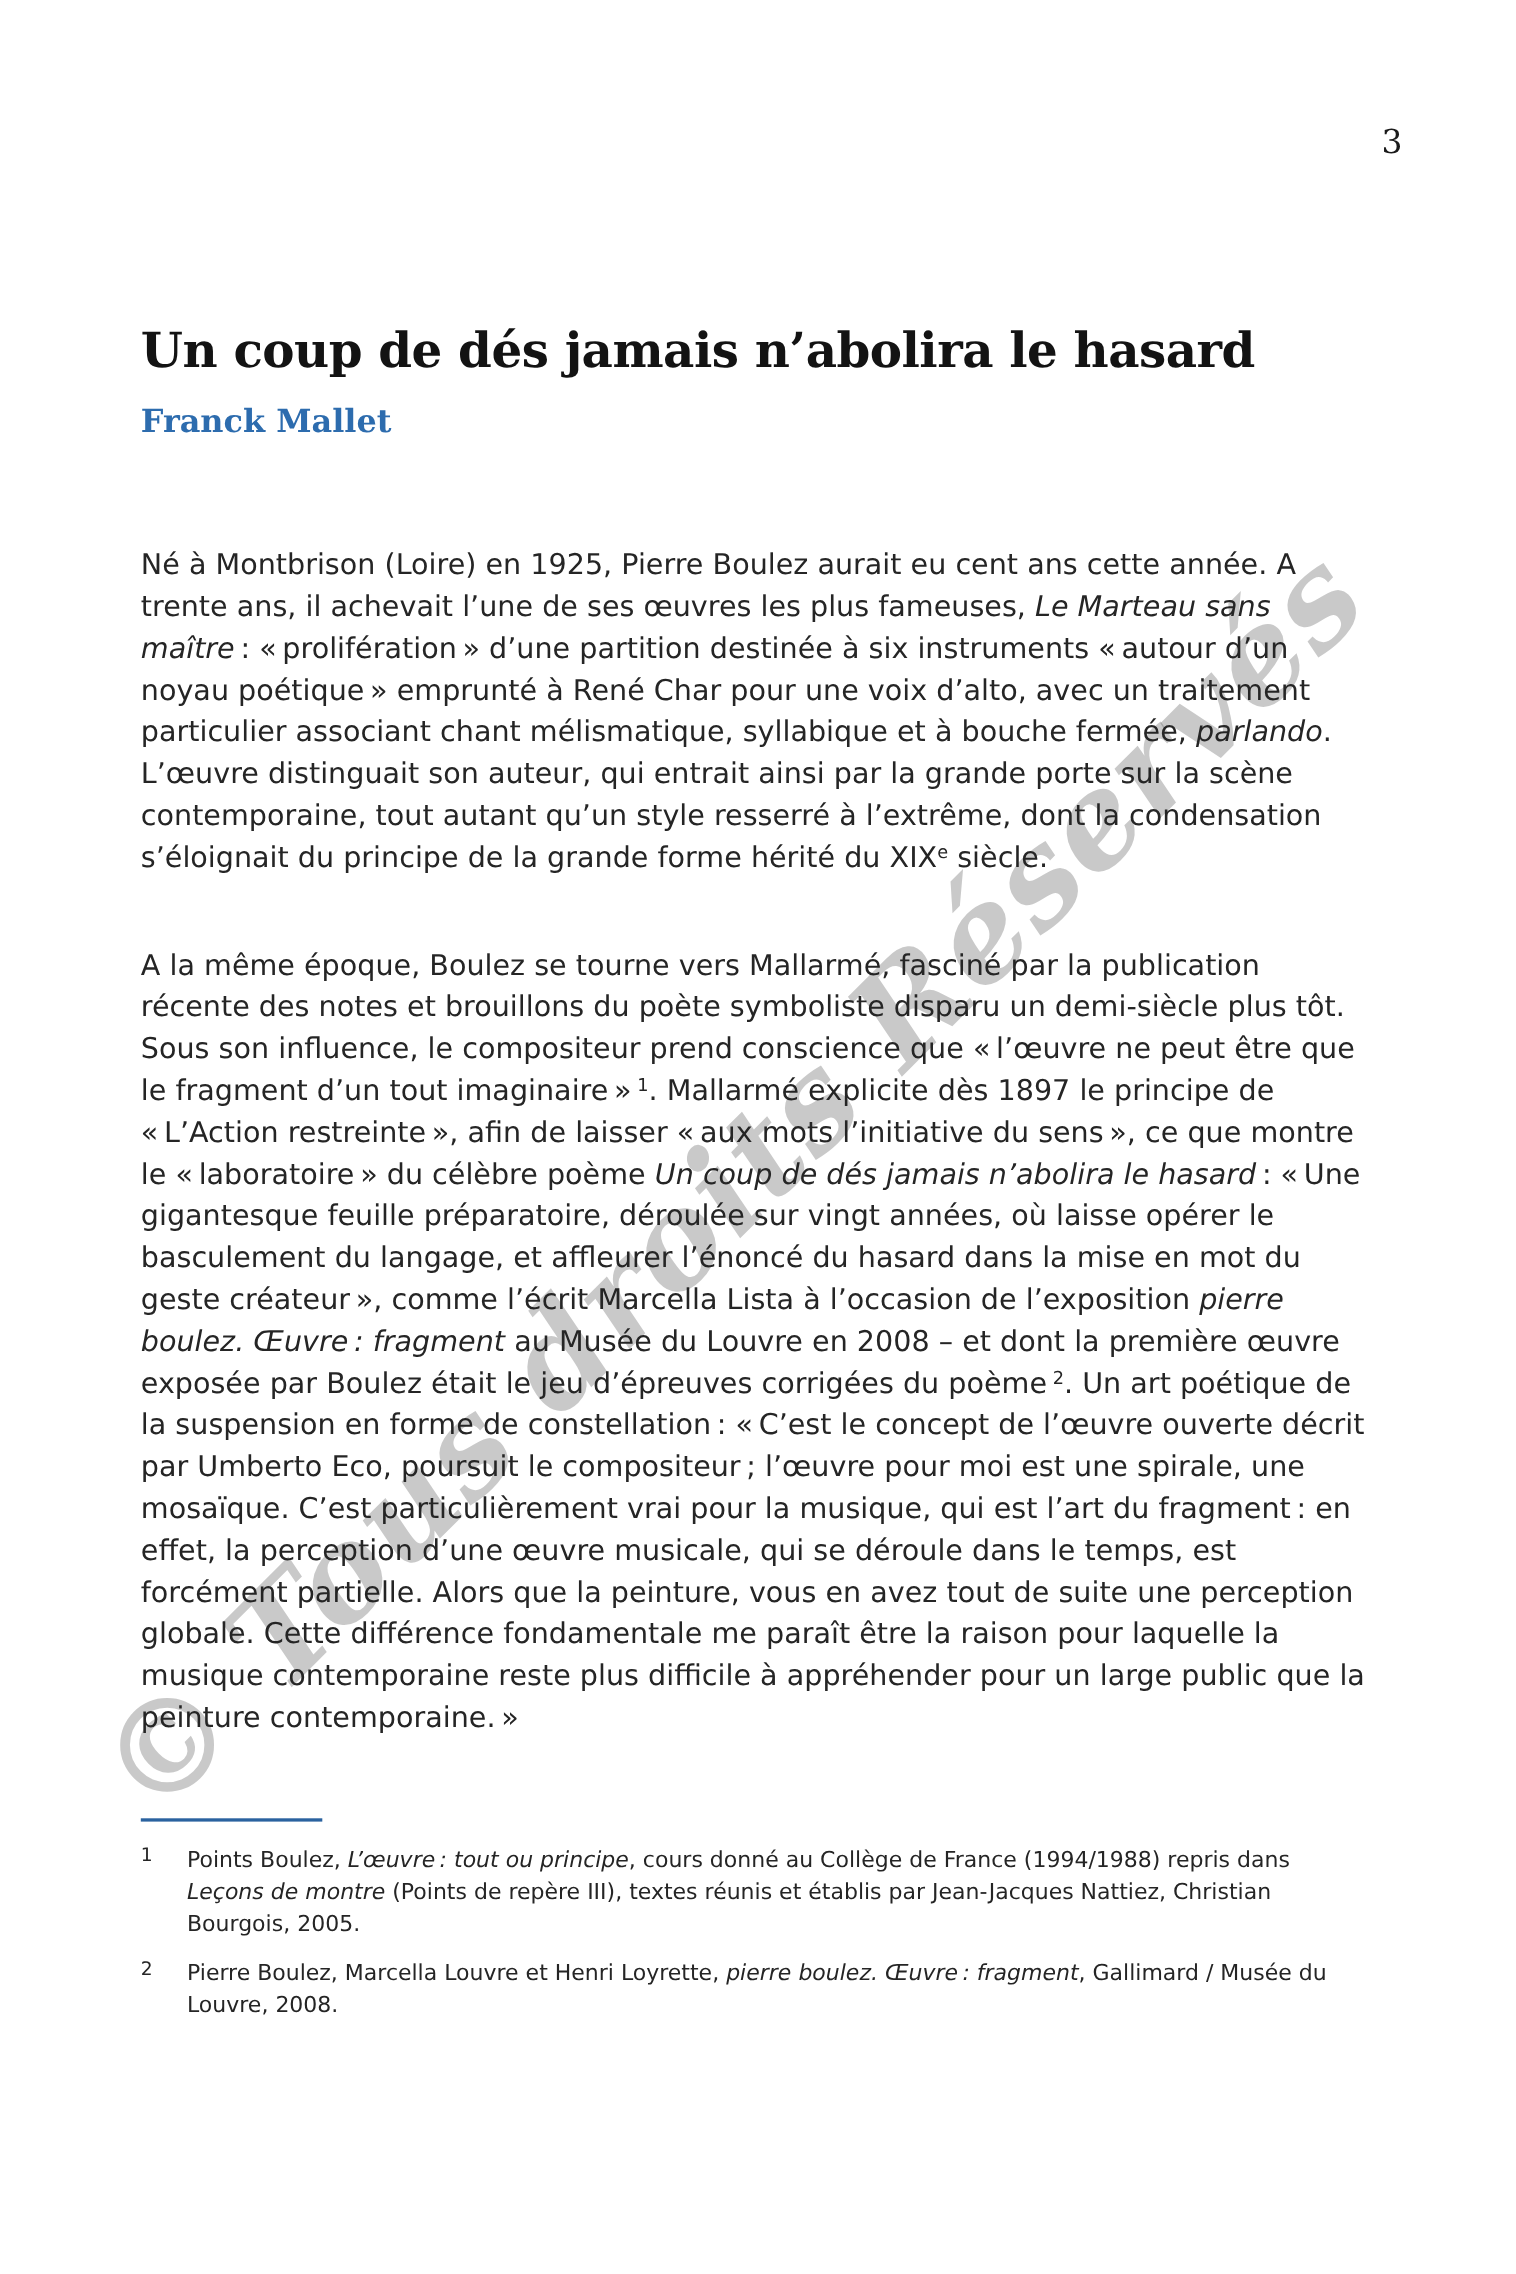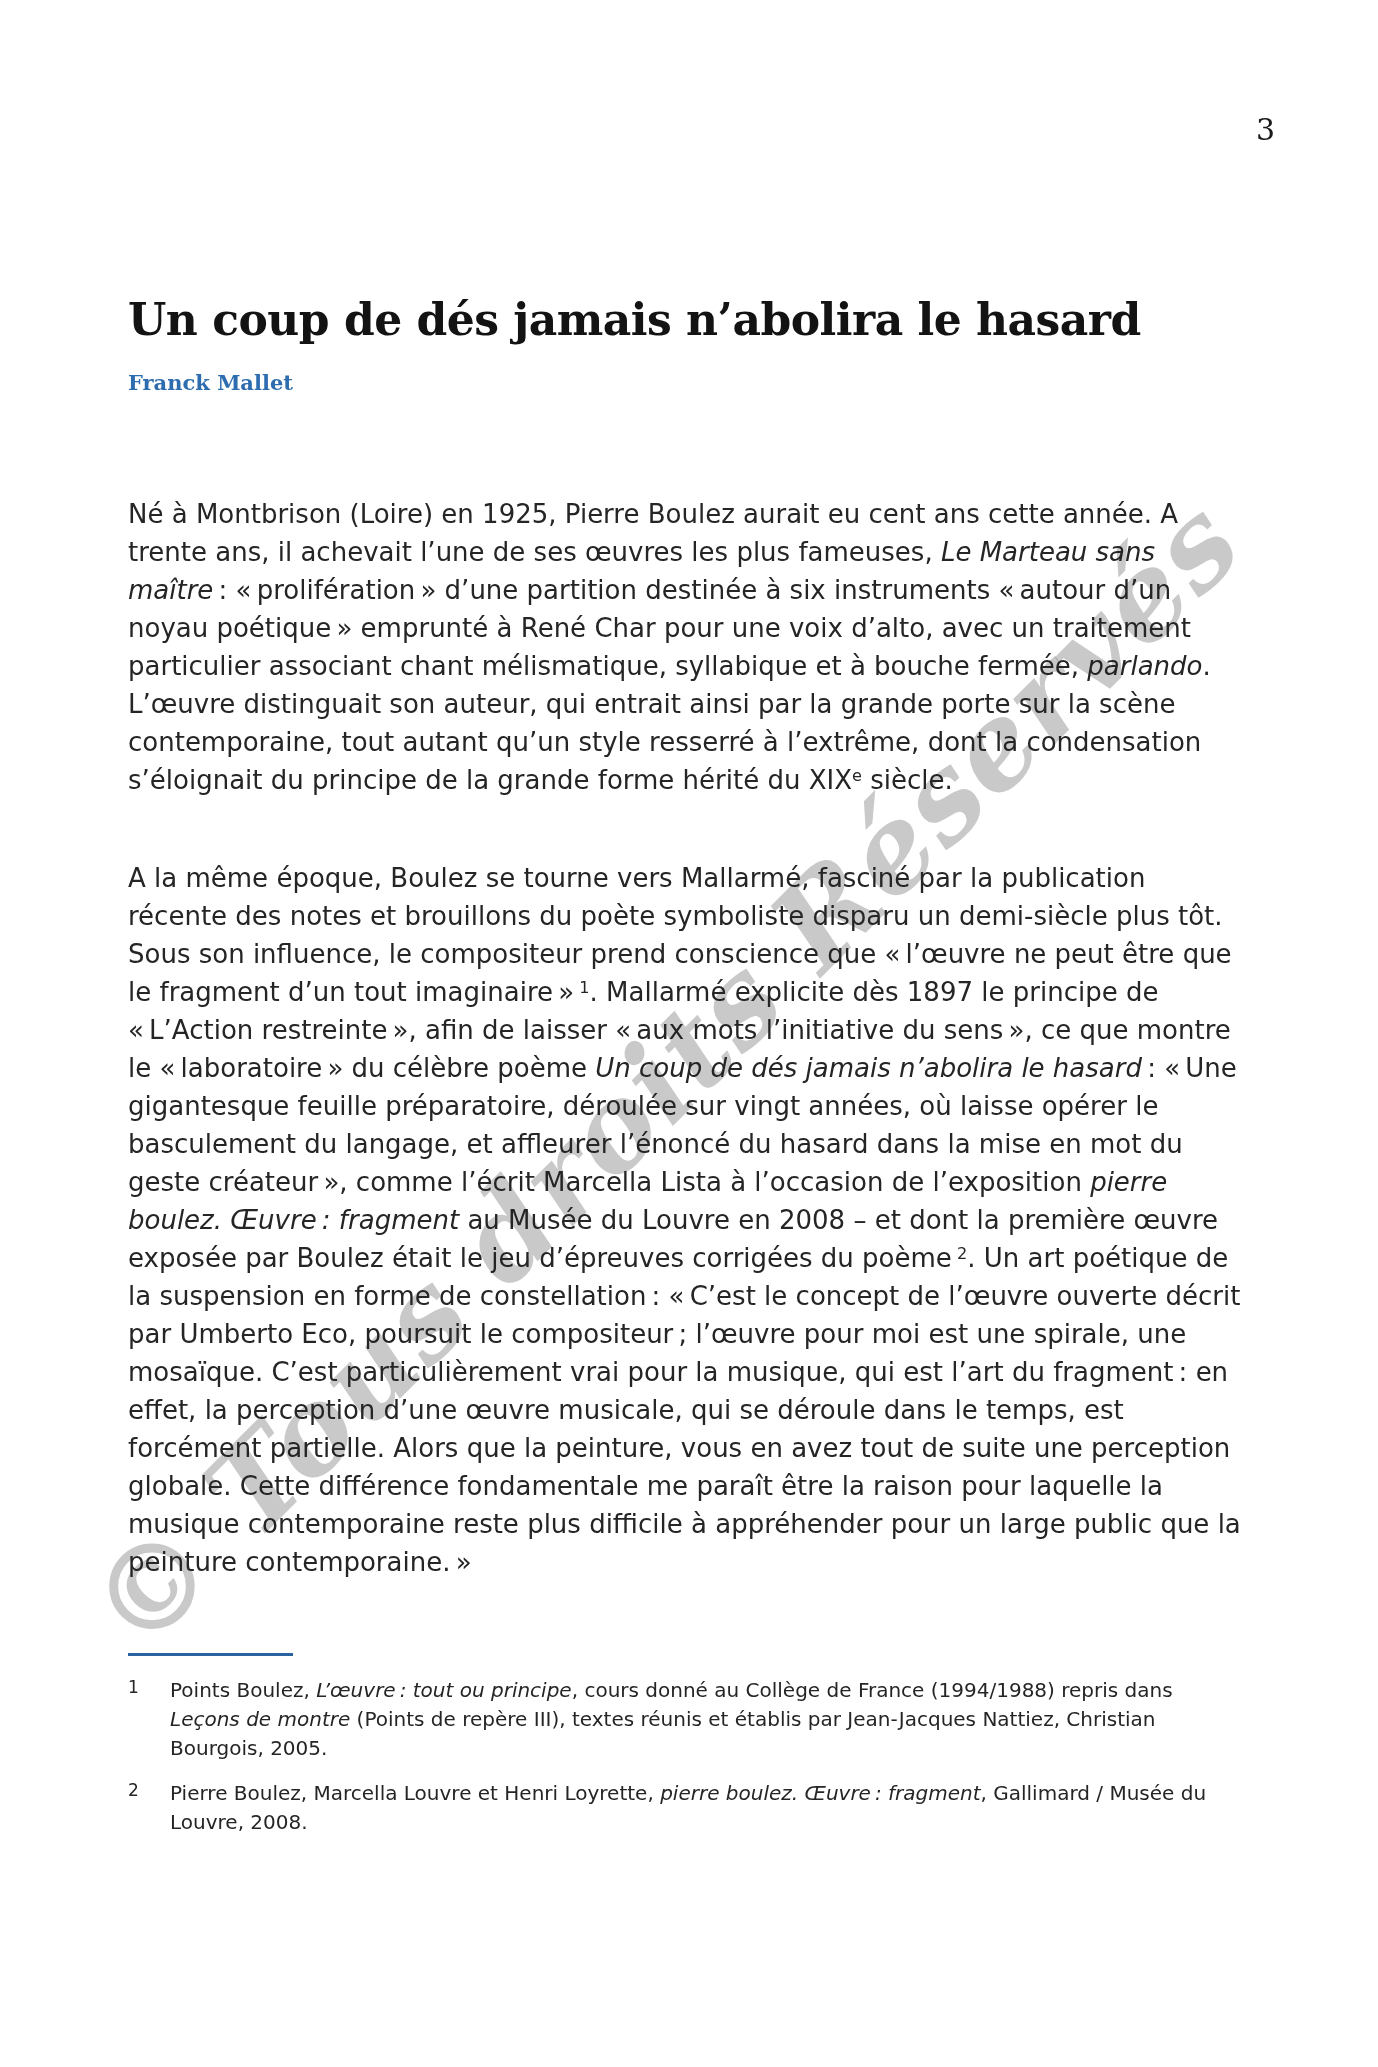--- a/index.html
+++ b/index.html
@@ -52,21 +52,21 @@
     font-weight: 700;
     font-size: 44px;
     line-height: 1.1;
     letter-spacing: -0.5px;
     color: #131313;
   }
   .author {
     margin-top: 22px;
     font-family: "DejaVu Serif", serif;
     font-weight: 700;
-    font-size: 21px;
+    font-size: 29px;
     line-height: 34px;
     color: #2d6cae;
   }
   .body-text {
     margin-top: 95px;
   }
   .para {
     margin: 0;
     font-size: 26px;
     line-height: 38px;

